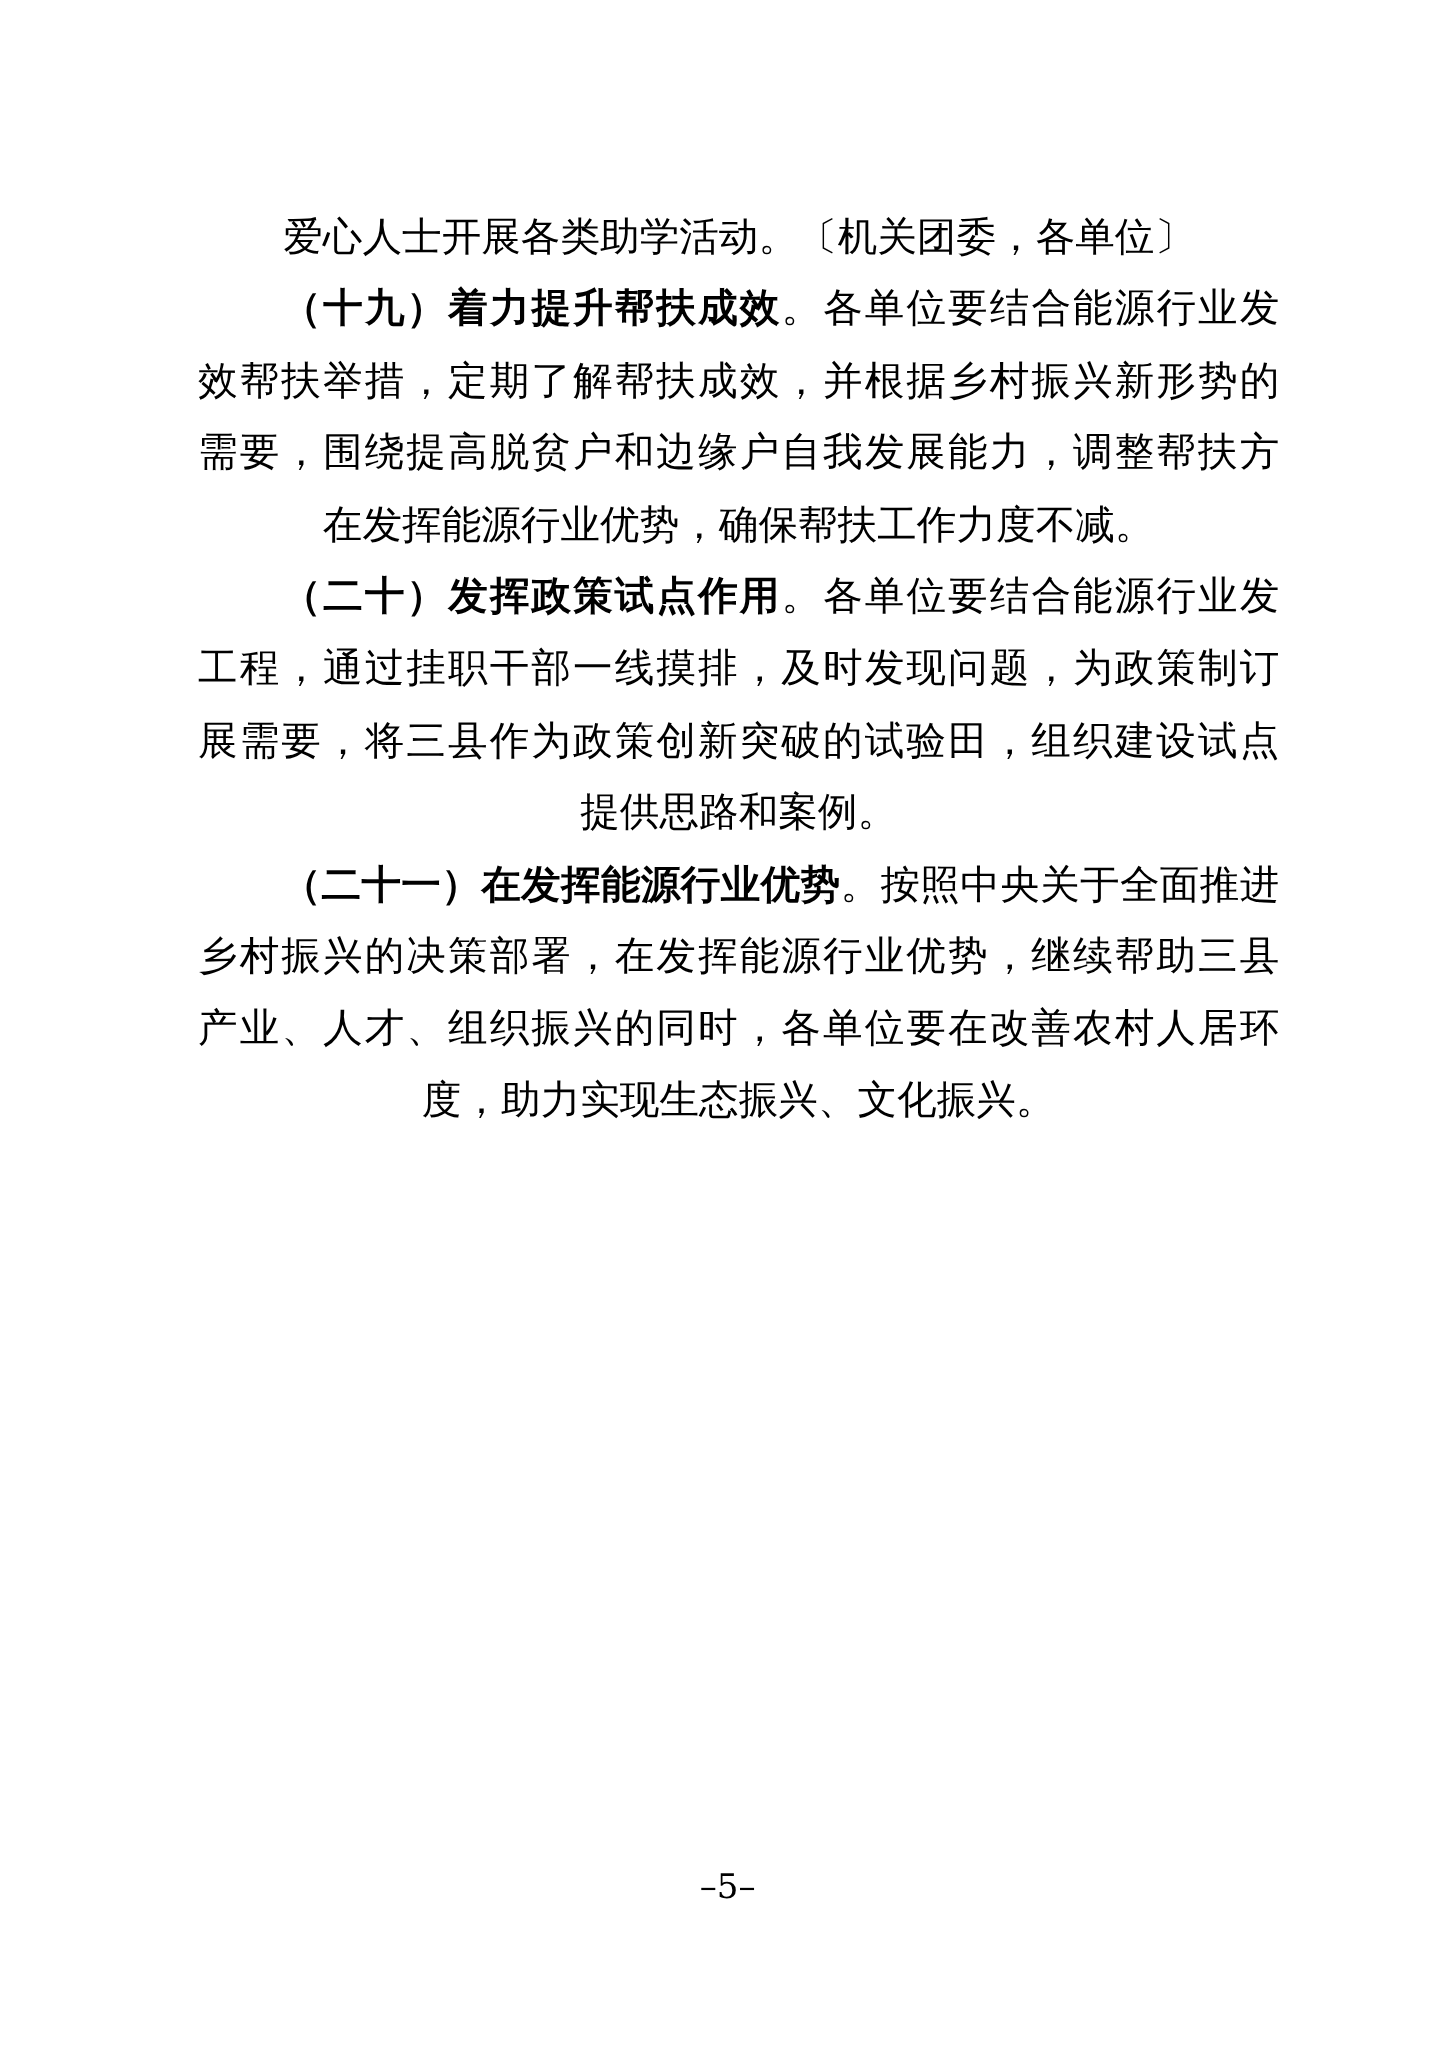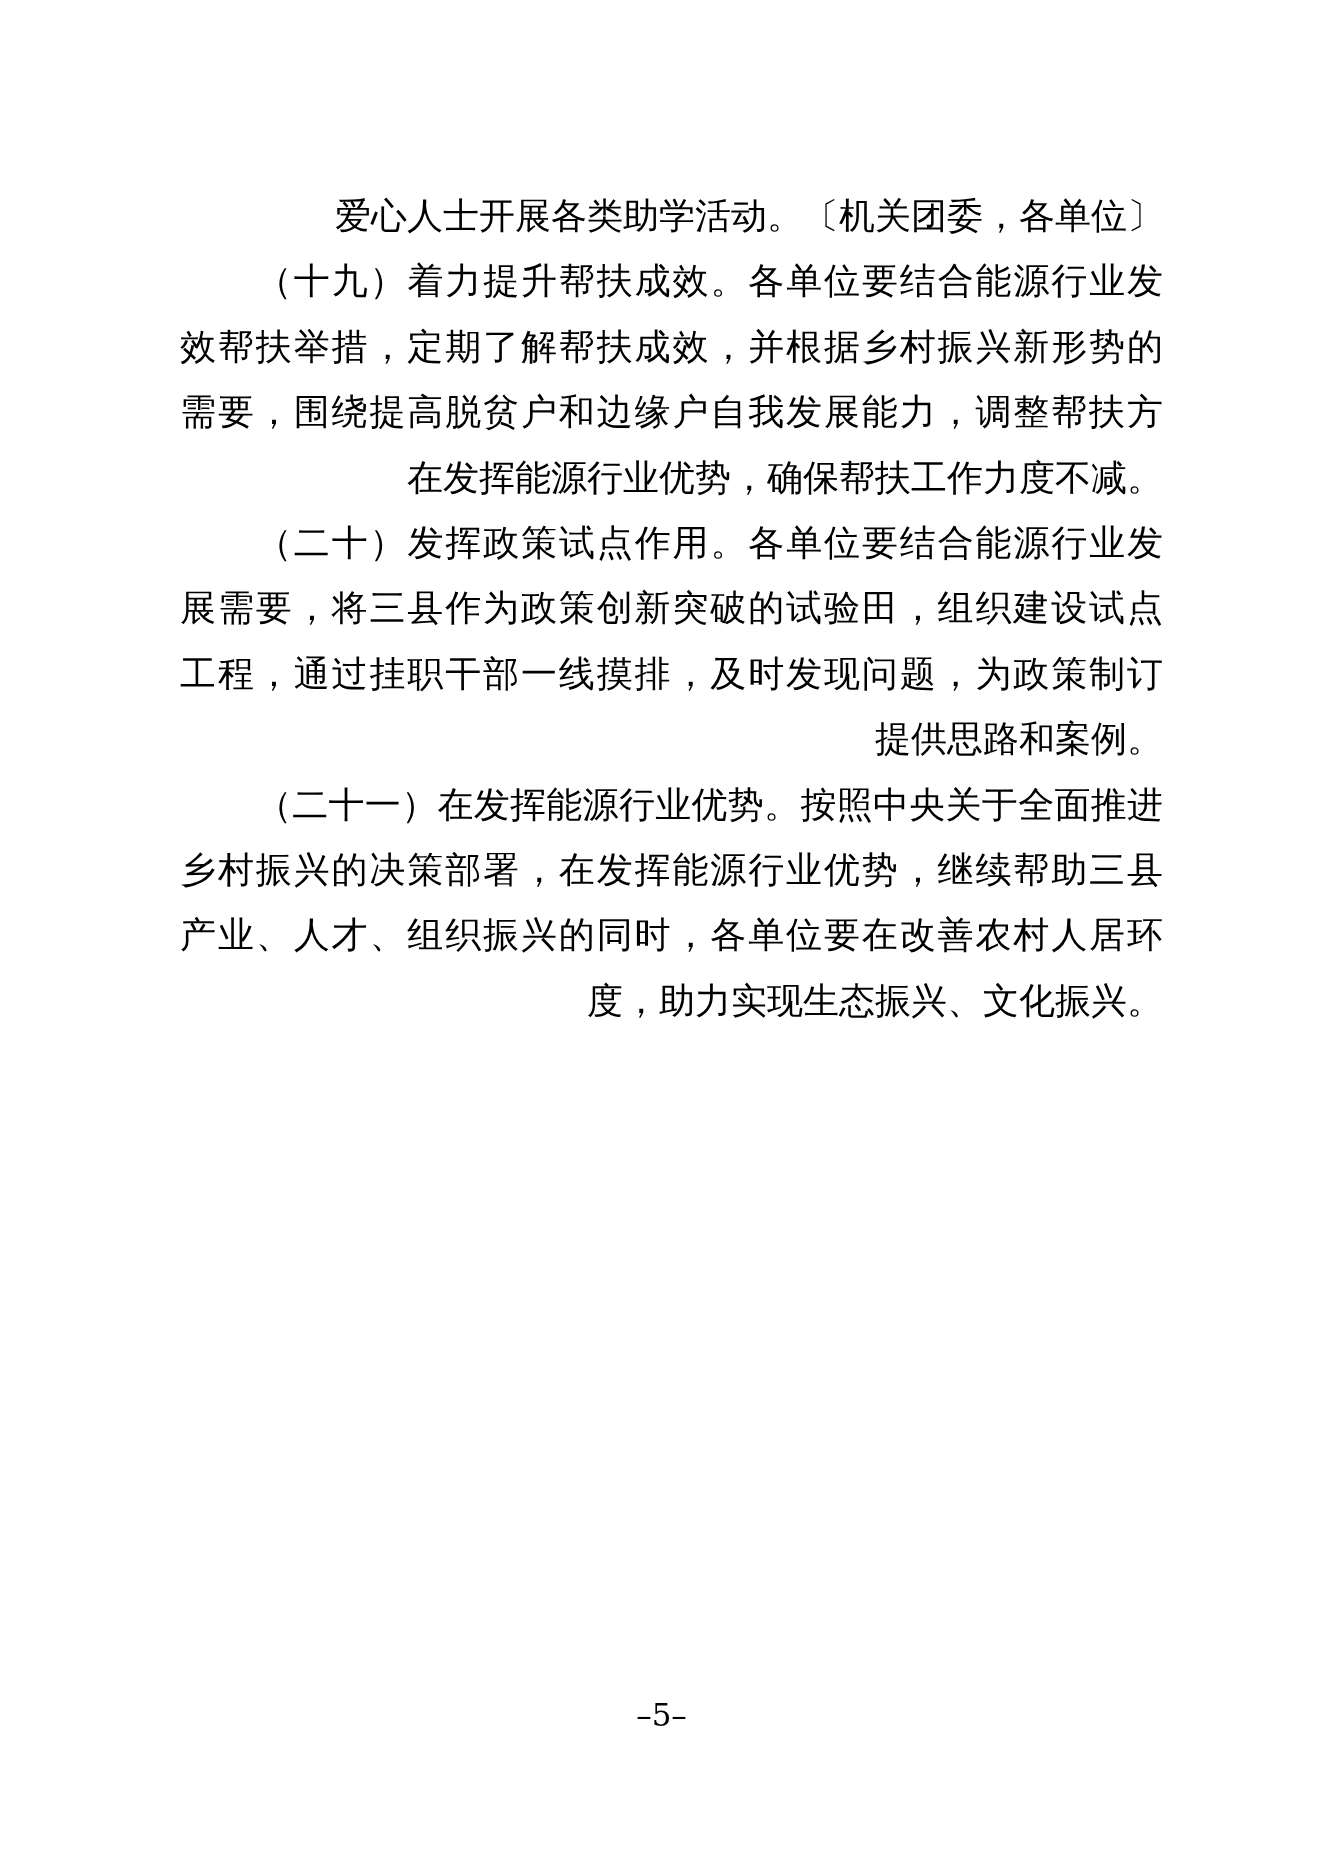--- a/index.html
+++ b/index.html
@@ -22,34 +22,34 @@
     top: 183px;
     width: 983px;
   }
   .line {
     font-family: "DejaVu Serif", "Liberation Serif", serif;
     font-size: 36px;
     line-height: 65.4px;
     height: 65.4px;
     overflow: hidden;
     color: #000000;
-    text-align: right;
+    text-align: center;
   }
   .line.justify {
     text-align: justify;
     text-align-last: justify;
   }
   .line.indent {
     padding-left: 76px;
   }
   .seg-normal {
     font-weight: normal;
   }
   .seg-bold {
-    font-weight: normal;
+    font-weight: bold;
   }
   .line.heading {
     font-family: "DejaVu Sans", "Liberation Sans", sans-serif;
     font-weight: bold;
     font-size: 37px;
   }
   .page-number {
     position: absolute;
     top: 1697px;
     left: 0;
@@ -64,22 +64,22 @@
 <body>
 
 <div class="page">
   <div class="content">
       <div class="line"><span class="seg-normal">爱心人士开展各类助学活动。〔机关团委，各单位〕</span></div>
       <div class="line indent justify"><span class="seg-bold">（十九）着力提升帮扶成效</span><span class="seg-normal">。各单位要结合能源行业发</span></div>
       <div class="line justify"><span class="seg-normal">效帮扶举措，定期了解帮扶成效，并根据乡村振兴新形势的</span></div>
       <div class="line justify"><span class="seg-normal">需要，围绕提高脱贫户和边缘户自我发展能力，调整帮扶方</span></div>
       <div class="line"><span class="seg-normal">在发挥能源行业优势，确保帮扶工作力度不减。</span></div>
       <div class="line indent justify"><span class="seg-bold">（二十）发挥政策试点作用</span><span class="seg-normal">。各单位要结合能源行业发</span></div>
+      <div class="line justify"><span class="seg-normal">工程，通过挂职干部一线摸排，及时发现问题，为政策制订</span></div>
       <div class="line justify"><span class="seg-normal">展需要，将三县作为政策创新突破的试验田，组织建设试点</span></div>
-      <div class="line justify"><span class="seg-normal">工程，通过挂职干部一线摸排，及时发现问题，为政策制订</span></div>
       <div class="line"><span class="seg-normal">提供思路和案例。</span></div>
       <div class="line indent justify"><span class="seg-bold">（二十一）在发挥能源行业优势</span><span class="seg-normal">。按照中央关于全面推进</span></div>
       <div class="line justify"><span class="seg-normal">乡村振兴的决策部署，在发挥能源行业优势，继续帮助三县</span></div>
       <div class="line justify"><span class="seg-normal">产业、人才、组织振兴的同时，各单位要在改善农村人居环</span></div>
       <div class="line"><span class="seg-normal">度，助力实现生态振兴、文化振兴。</span></div>
     </div>
   <div class="page-number">–5–</div>
 </div>
 
 </body></html>

